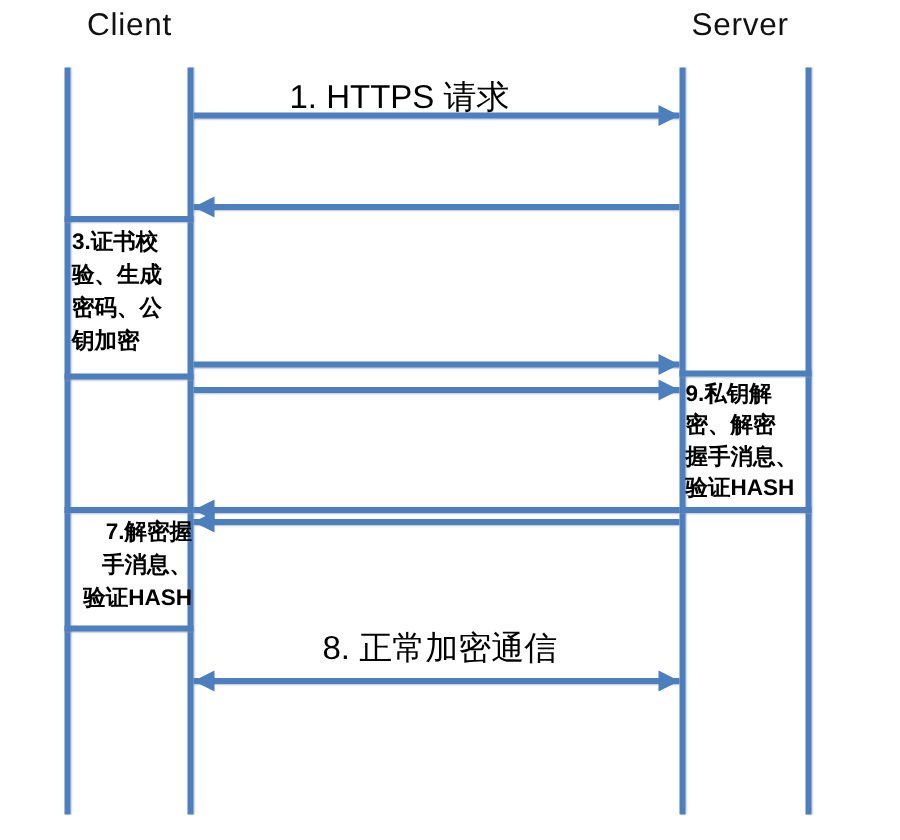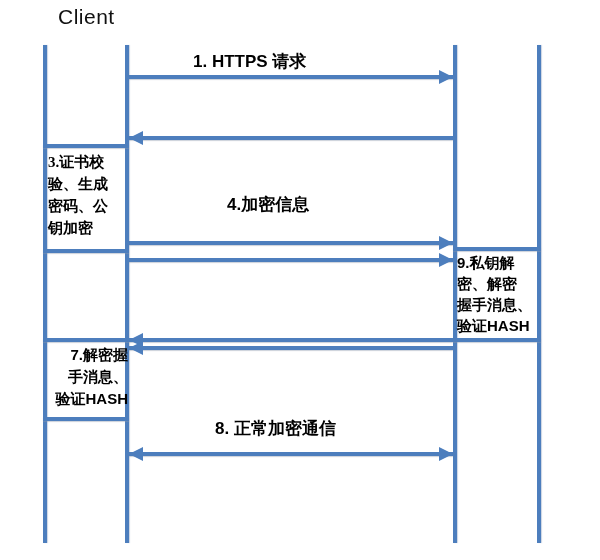--- a/index.html
+++ b/index.html
@@ -33,41 +33,42 @@
     box-shadow:0 1px 1px rgba(140,150,170,0.45);
   }
   .a1{top:75px;} .a2{top:136px;} .a4a{top:241px;} .a4b{top:258px;}
   .a6a{top:338px;} .a6b{top:346px;} .a8{top:452px;}
   .head{position:absolute;width:0;height:0;border-top:7px solid transparent;border-bottom:7px solid transparent;}
   .head.r{border-left:14px solid #4d7ebd;left:439px;}
   .head.l{border-right:14px solid #4d7ebd;left:129px;}
   .h1{top:70px;} .h2{top:131px;} .h4a{top:236px;} .h4b{top:253px;}
   .h6a{top:333px;} .h6b{top:341px;} .h8{top:447px;}
   .msg{
-    position:absolute;font-size:17px;font-weight:bold;color:#000;white-space:nowrap;
+    position:absolute;font-size:22px;font-weight:normal;color:#000;white-space:nowrap;
   }
   .m1{left:193px;top:50px;}
   .m2{left:198px;top:111px;}
   .m4{left:227px;top:193px;}
   .m6{left:222px;top:300px;}
   .m8{left:215px;top:417px;text-align:right;}
   .note{
     position:absolute;font-size:15px;font-weight:bold;color:#000;
     white-space:pre-line;line-height:22px;
   }
-  .n3{left:48px;top:151px;width:92px;font-family:Liberation Serif, serif;}
+  .n3{left:48px;top:151px;width:92px;}
   .n5{left:457px;top:252px;width:86px;line-height:21px;}
   .n7{left:48px;top:344px;width:80px;text-align:right;}
 </style>
 </head>
 <body>
 
 <div class="canvas">
 
   <div class="actor client">Client</div>
+  <div class="actor server">Server</div>
 
   <div class="vline vl1"></div>
   <div class="vline vl2"></div>
   <div class="vline vl3"></div>
   <div class="vline vl4"></div>
 
   <div class="hborder b3t"></div>
   <div class="hborder b3b"></div>
   <div class="hborder b7t"></div>
   <div class="hborder b7b"></div>
@@ -88,21 +89,20 @@
   <div class="aline a6a"></div>
   <div class="head l h6a"></div>
   <div class="aline a6b"></div>
   <div class="head l h6b"></div>
 
   <div class="aline a8"></div>
   <div class="head l h8"></div>
   <div class="head r h8"></div>
 
   <div class="msg m1">1. HTTPS 请求</div>
-  <div class="msg m4">4.加密信息</div>
   <div class="msg m8">8. 正常加密通信</div>
 
   <div class="note n3">3.证书校
 验、生成
 密码、公
 钥加密</div>
   <div class="note n5">9.私钥解
 密、解密
 握手消息、
 验证HASH</div>

